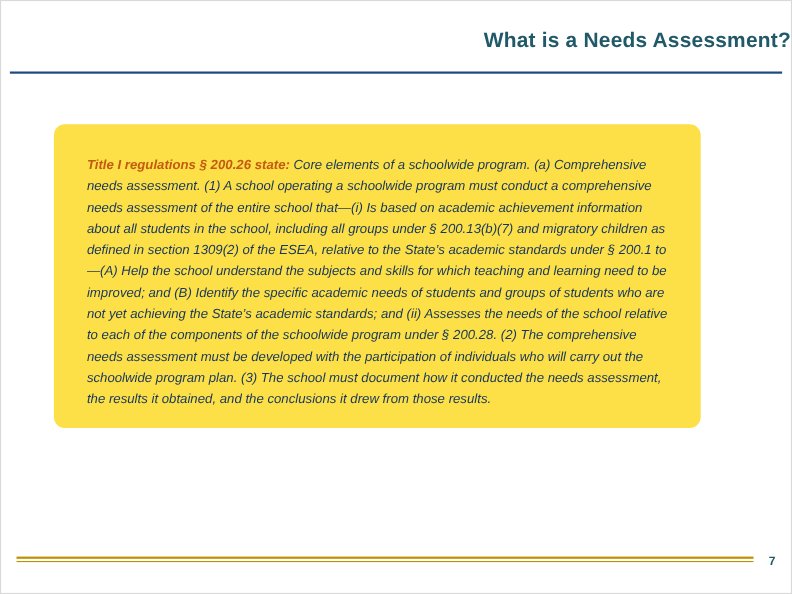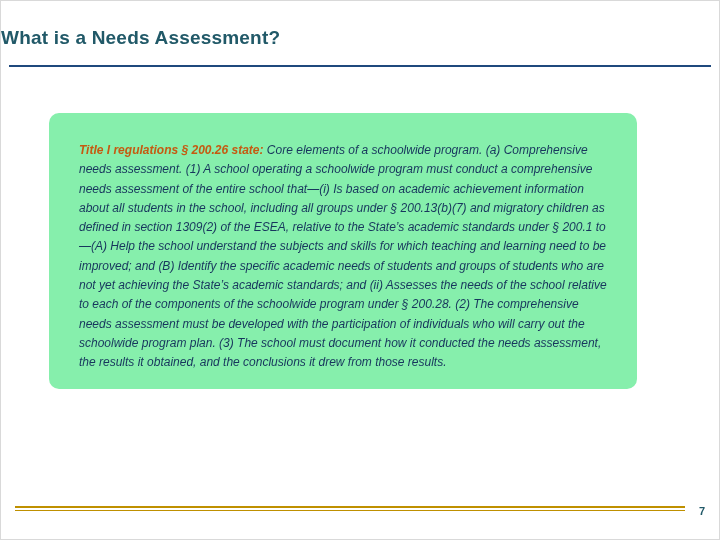--- a/index.html
+++ b/index.html
@@ -15,41 +15,41 @@
     background: #ffffff;
     box-sizing: border-box;
     border: 1px solid #d9d9d9;
     overflow: hidden;
   }
   .slide-title {
     position: absolute;
     top: 26px;
     left: 0;
     width: 100%;
-    text-align: left;
+    text-align: right;
     font-size: 19px;
     font-weight: bold;
     color: #215968;
     letter-spacing: 0.2px;
   }
   .title-divider {
     position: absolute;
     top: 64px;
     left: 8px;
     right: 8px;
     height: 0;
     border-top: 2px solid #1F497D;
   }
   .content-box {
     position: absolute;
     top: 112px;
     left: 48px;
     width: 588px;
     height: 276px;
-    background: #86efac;
+    background: #fde047;
     border-radius: 10px;
     box-sizing: border-box;
     padding: 28px 26px 0 30px;
   }
   .body-paragraph {
     margin: 0;
     font-style: italic;
     font-size: 12px;
     line-height: 19.3px;
     color: #17365D;

